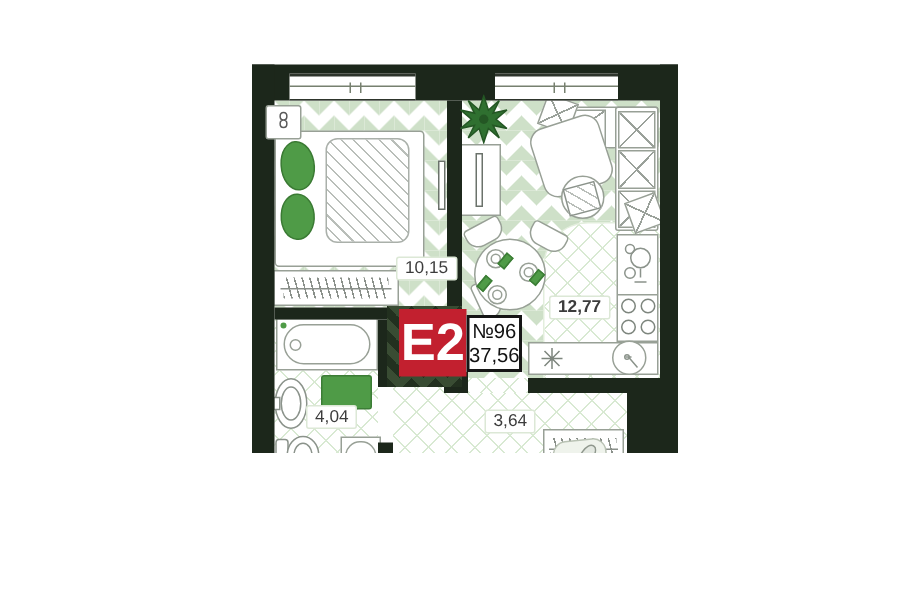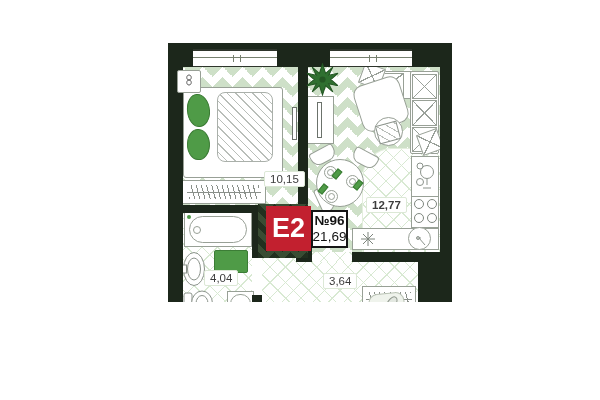--- a/index.html
+++ b/index.html
@@ -38,26 +38,26 @@
   .hang{position:relative;}
   .hang::before{content:"";position:absolute;left:5%;right:5%;top:50%;height:1px;background:#8a908a;}
   .hang::after{content:"";position:absolute;left:7%;right:7%;top:20%;bottom:20%;
       background:repeating-linear-gradient(75deg,#8a908a 0,#8a908a 1px,transparent 1px,transparent 5px);}
   .win{position:absolute;background:#fff;border-top:2px solid #2e352c;border-bottom:1px solid #2e352c;box-sizing:border-box;}
   .win::before{content:"";position:absolute;left:0;right:0;top:40%;height:1px;background:#76806f;}
   .win::after{content:"";position:absolute;left:48%;width:6px;top:28%;height:44%;
       border-left:1px solid #76806f;border-right:1px solid #76806f;}
   .chip{position:absolute;background:#fff;border:1px solid #dce8d6;color:#3c3c3c;
       font-size:11.5px;padding:1px 5px;border-radius:2px;white-space:nowrap;z-index:30;}
-  .badge{position:absolute;background:#c2202f;color:#fff;font-weight:bold;font-size:27px;
+  .badge{position:absolute;background:#c2202f;color:#fff;font-weight:bold;font-size:35px;
       display:flex;align-items:center;justify-content:center;z-index:31;}
   .info{position:absolute;background:#fff;border:2px solid #151515;box-sizing:border-box;
       display:flex;flex-direction:column;align-items:center;justify-content:center;
       font-size:13.5px;line-height:1.2;color:#111;z-index:31;}
-  .info .num{font-weight:bold;}
+  .info .num{font-weight:normal;}
   .green{background:#4f9b47;border:1px solid #3c7d36;box-sizing:border-box;}
   .pillow{position:absolute;background:#4f9b47;border:1px solid #3a7a33;box-sizing:border-box;border-radius:46% 54% 48% 52%;}
   .burner{position:absolute;width:10px;height:10px;border:1px solid #7e867e;border-radius:50%;background:#fff;box-sizing:border-box;}
   svg{display:block;}
 </style>
 </head>
 <body>
 
 <div class="screen">
 
@@ -200,16 +200,16 @@
   <div class="chip" style="left:264px;top:171px;"><span>10,15</span></div>
   <div class="chip" style="left:366px;top:197px;font-weight:bold;"><span>12,77</span></div>
   <div class="chip" style="left:204px;top:270px;"><span>4,04</span></div>
   <div class="chip" style="left:323px;top:273px;"><span>3,64</span></div>
 
   <div class="badge" style="left:266px;top:206px;width:45px;height:45px;">
       <span>E2</span>
     </div>
   <div class="info" style="left:311px;top:210px;width:37px;height:38px;">
     <span class="num">№96</span>
-    <span>21,69</span>
+    <span>37,56</span>
   </div>
 
 </div>
 
 </body></html>

